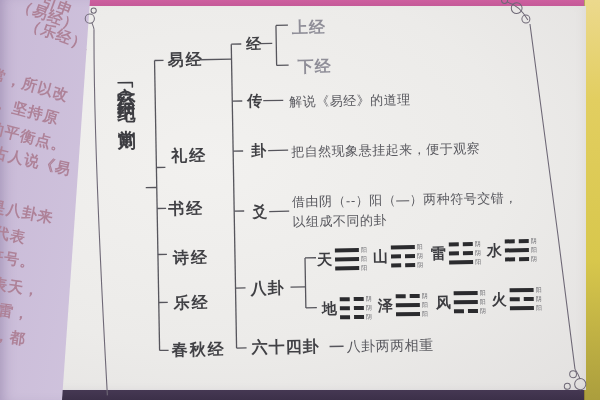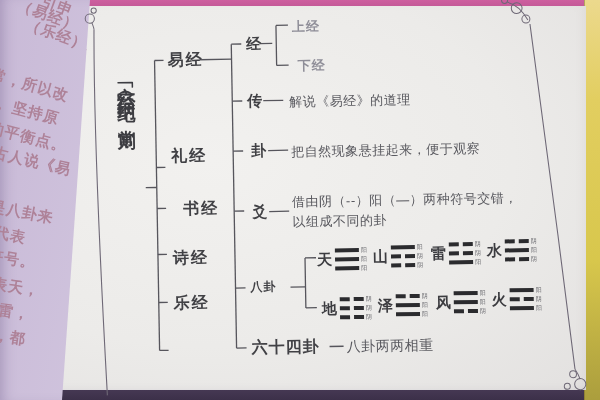--- a/index.html
+++ b/index.html
@@ -23,21 +23,21 @@
          clip-path:polygon(0 0,90px 0,62px 400px,0 400px);
          box-shadow:inset 10px 0 14px -8px rgba(90,70,120,.35);}
   .frag{position:absolute;font-family:"Liberation Serif",serif;font-weight:600;
         font-size:15px;color:#ae8298;white-space:nowrap;letter-spacing:1px;}
   
   .content{position:absolute;inset:0;transform:rotate(-1deg);transform-origin:300px 200px;}
   .lbl{position:absolute;white-space:nowrap;color:#414145;
        font-family:"Liberation Serif",serif;font-weight:700;}
   .branch{font-size:16px;letter-spacing:2px;}
   .node{font-size:15px;letter-spacing:1px;}
-  .faded{color:#8f8e98;font-weight:600;font-size:13px;letter-spacing:1px;}
+  .faded{color:#8f8e98;font-weight:600;font-size:16px;letter-spacing:1px;}
   .desc{position:absolute;white-space:nowrap;color:#58585e;font-size:13px;
         font-family:"Liberation Sans",sans-serif;letter-spacing:.5px;}
   .root{position:absolute;left:116px;top:70px;height:252px;
         writing-mode:vertical-rl;text-orientation:upright;
         font-family:"Liberation Serif",serif;font-weight:700;font-size:18px;
         letter-spacing:3px;color:#3d3d42;}
   
   .bagua-item{position:absolute;display:flex;align-items:center;gap:3px;}
   .bagua-char{font-size:15px;font-weight:700;color:#3c3c40;font-family:"Liberation Serif",serif;}
   .trigram{display:flex;flex-direction:column;gap:3px;}
@@ -106,39 +106,40 @@
           <circle cx="577" cy="389" r="5.6"></circle>
           <circle cx="564" cy="391" r="3"></circle>
         <path d="M572,374 C574,377 576,381 577,384"></path>
       </g>
     </svg>
 
     <div class="root">六「经」（纲纪、常则）</div>
 
     <div class="lbl branch" style="left:170px;top:48px">易经</div>
     <div class="lbl branch" style="left:172px;top:144px">礼经</div>
-    <div class="lbl branch" style="left:183px;top:197px">书经</div>
+    <div class="lbl branch" style="left:168px;top:197px">书经</div>
     <div class="lbl branch" style="left:172px;top:246px">诗经</div>
     <div class="lbl branch" style="left:172px;top:291px">乐经</div>
+    <div class="lbl branch" style="left:169px;top:338px">春秋经</div>
 
     <div class="lbl node" style="left:249px;top:34px">经</div>
     <div class="lbl faded" style="left:295px;top:18px">上经</div>
     <div class="lbl faded" style="left:300px;top:57px">下经</div>
 
     <div class="lbl node" style="left:249px;top:91px">传</div>
     <div class="desc" style="left:291px;top:93px">解说《易经》的道理</div>
 
     <div class="lbl node" style="left:252px;top:141px">卦</div>
     <div class="desc" style="left:292px;top:143px">把自然现象悬挂起来，便于观察</div>
 
     <div class="lbl node" style="left:252px;top:202px">爻</div>
     <div class="desc" style="left:292px;top:193px">借由阴（--）阳（—）两种符号交错，</div>
     <div class="desc" style="left:292px;top:213px">以组成不同的卦</div>
 
-    <div class="lbl node" style="left:249px;top:278px;font-size:12px">八卦</div>
+    <div class="lbl node" style="left:249px;top:278px;font-size:16px">八卦</div>
 
     <div class="lbl node" style="left:249px;top:337px;font-size:16px">六十四卦</div>
     <div class="desc" style="left:344px;top:339px;font-size:14px">八卦两两相重</div>
 
     <div class="bagua-item" style="left:316px;top:248px">
       <span class="bagua-char">天</span>
       <div class="trigram">
           <div class="tri-row">
             <div class="tri-bar"></div>
             <span class="tri-mark">阳</span>

